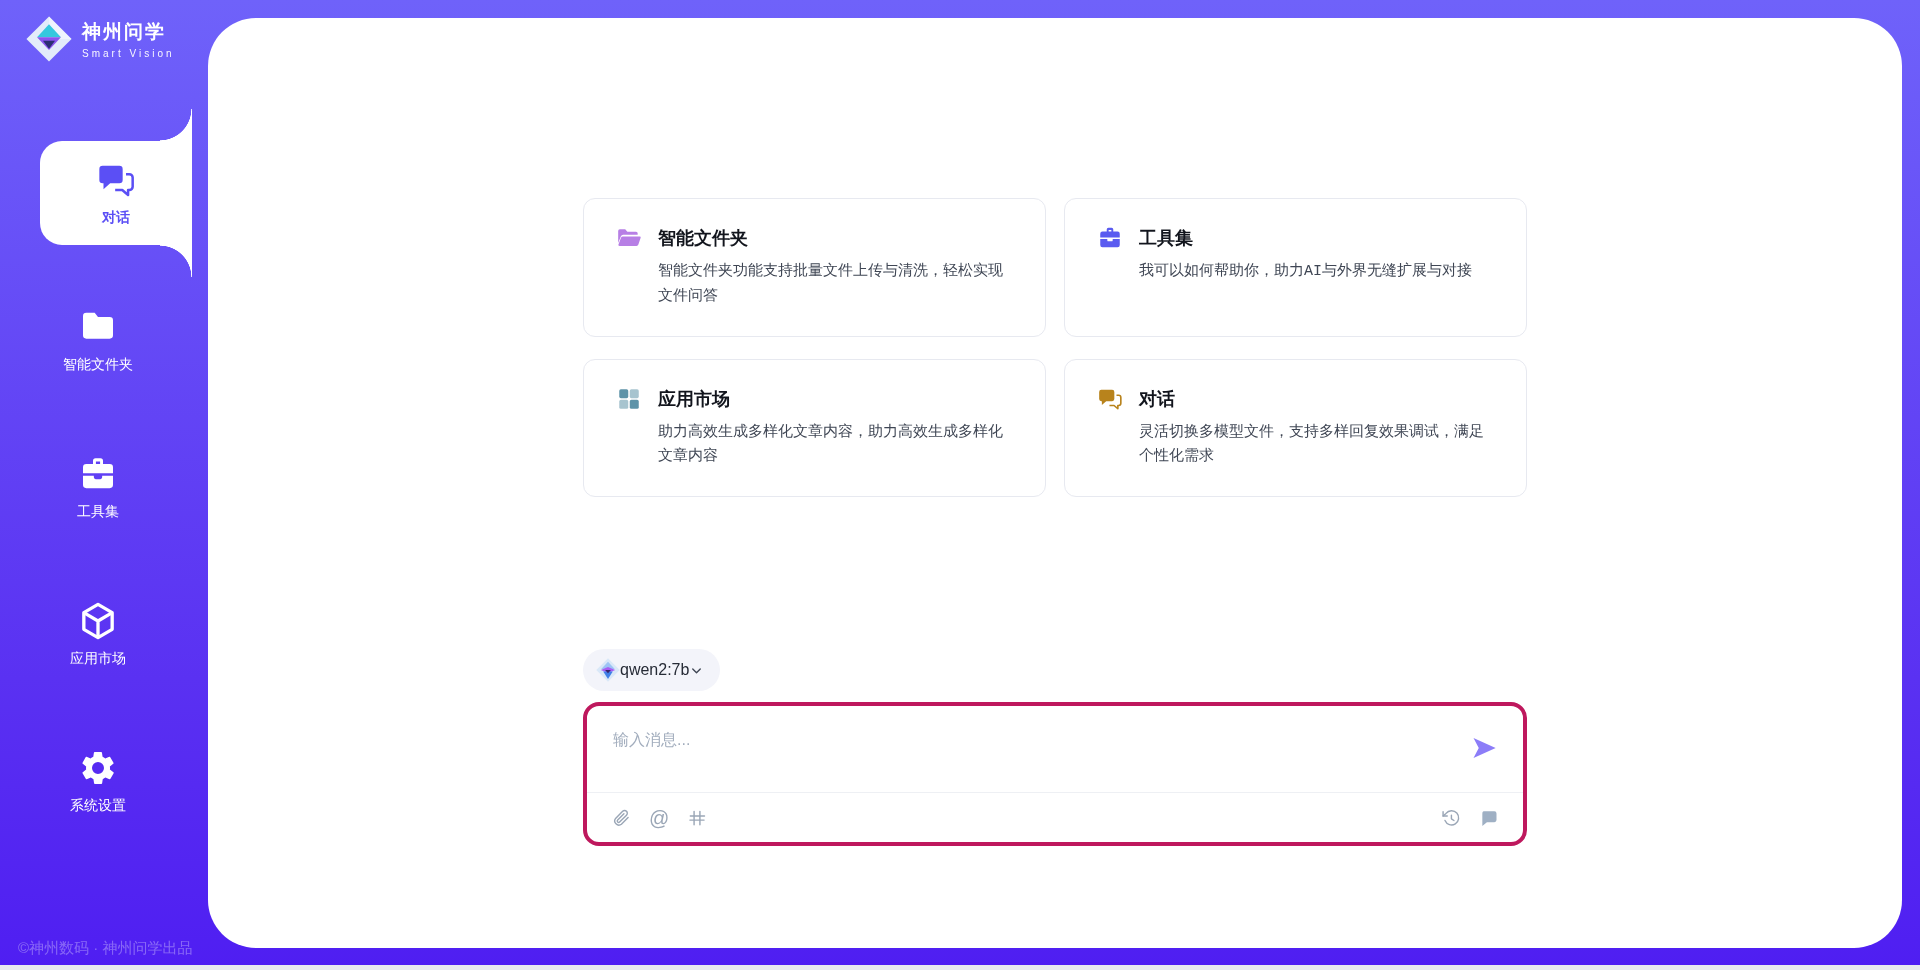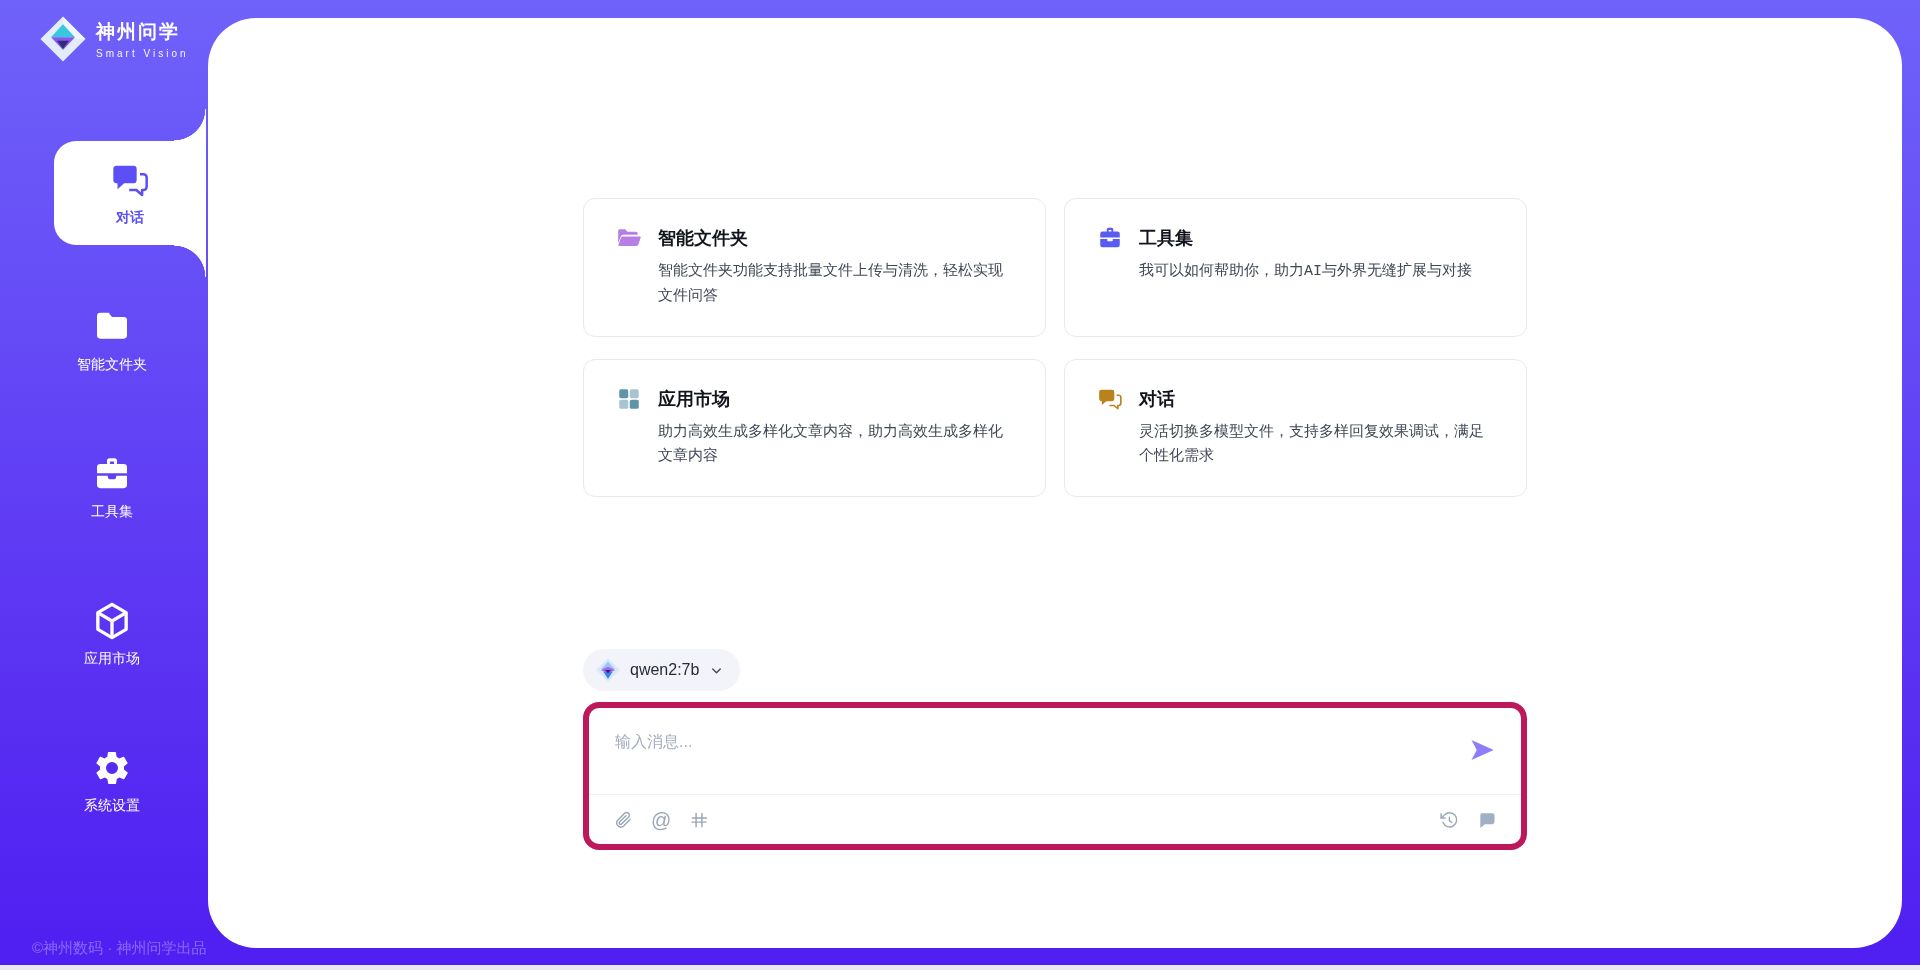--- a/index.html
+++ b/index.html
@@ -4,21 +4,21 @@
 <style>
   * { box-sizing: border-box; margin: 0; padding: 0; }
   html,body { width:1920px; height:970px; overflow:hidden; }
   body {
     font-family: "Liberation Sans", "DejaVu Sans", sans-serif;
     background: linear-gradient(180deg, #6f62fa 0%, #5a31f2 70%, #4f1ef2 100%);
     position: relative;
   }
 
   
-  .sidebar { position:absolute; left:18px; top:0; width:188px; height:100%; }
+  .sidebar { position:absolute; left:4px; top:0; width:188px; height:100%; }
   .logo-row { display:flex; align-items:center; gap:10px; padding:16px 0 0 22px; }
   .logo-row svg { flex:0 0 auto; }
   .brand-name { color:#fff; font-size:19px; font-weight:700; letter-spacing:2px; }
   .brand-sub  { color:#fff; font-size:10px; letter-spacing:3px; margin-top:3px; opacity:.95; }
 
   .nav { position:absolute; top:141px; left:0; right:0; display:flex; flex-direction:column; gap:43px; }
   .nav-item {
     height:104px; display:flex; flex-direction:column; align-items:center; justify-content:center;
     gap:9px; color:#fff; font-size:14px; cursor:pointer; position:relative;
   }
@@ -52,28 +52,28 @@
   .card-head svg { width:26px; height:26px; flex:0 0 auto; }
   .card-title { font-size:18px; font-weight:700; color:#12151d; }
   .card-desc { margin:9px 0 0 42px; font-size:15px; line-height:1.65; color:#3f4654;font-family:Liberation Mono, monospace; }
   .icon-folder { color:#b77fe5; }
   .icon-toolbox { color:#5a5bf0; }
   .icon-blocks { color:#5e93a8; }
   .icon-chat-gold { color:#b8831c; }
 
   .model-row { margin-top:152px; }
   .model-pill {
-    display:inline-flex; align-items:center; gap:10px; height:42px; padding:0 16px 0 13px;
+    display:inline-flex; align-items:center; height:42px; padding:0 16px 0 13px;
     background:#f3f4fa; border-radius:21px; cursor:pointer;
   }
   .model-pill svg.diamond { width:24px; height:24px; }
   .model-name { font-size:16px; color:#262b36; }
   .model-pill .chev { width:15px; height:15px; color:#3f4654; }
 
-  .composer { margin-top:11px; border:6px solid #be185d; border-radius:16px; background:#fff; }
+  .composer { margin-top:11px; border:4px solid #be185d; border-radius:16px; background:#fff; }
   .composer-top { position:relative; height:86px; }
   .composer-input {
     width:calc(100% - 110px); border:none; outline:none; background:transparent;
     font-size:16px; color:#333; padding:25px 0 0 26px; font-family:inherit;
   }
   .composer-input::placeholder { color:#a2adbd; }
   .send-button { position:absolute; right:25px; top:28px; width:28px; height:28px; color:#8c7df8; cursor:pointer; background:none; border:none; }
   .send-button svg { width:28px; height:28px; }
   .composer-bottom { height:50px; border-top:1px solid #eef0f4; display:flex; align-items:center; justify-content:space-between; padding:0 24px; color:#9aa6b6; }
   .tools-left, .tools-right { display:flex; align-items:center; gap:18px; }

